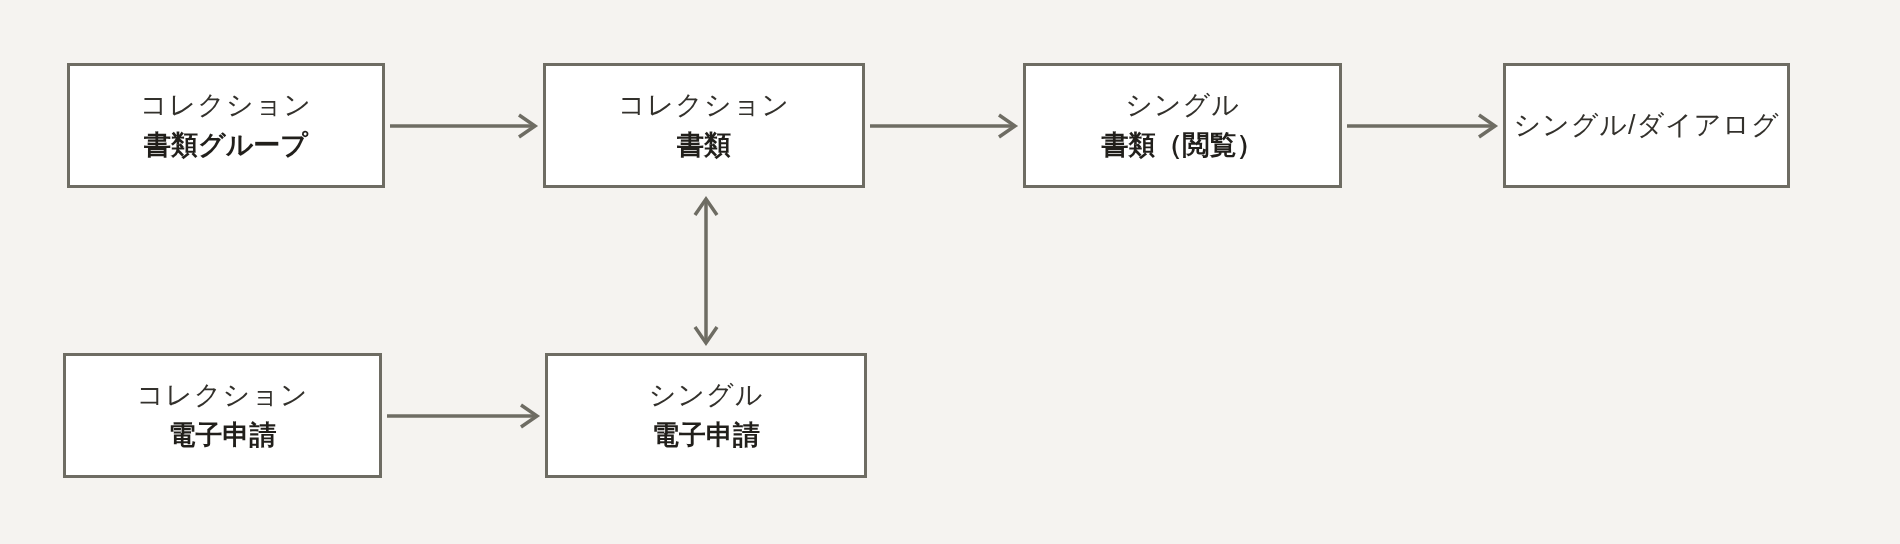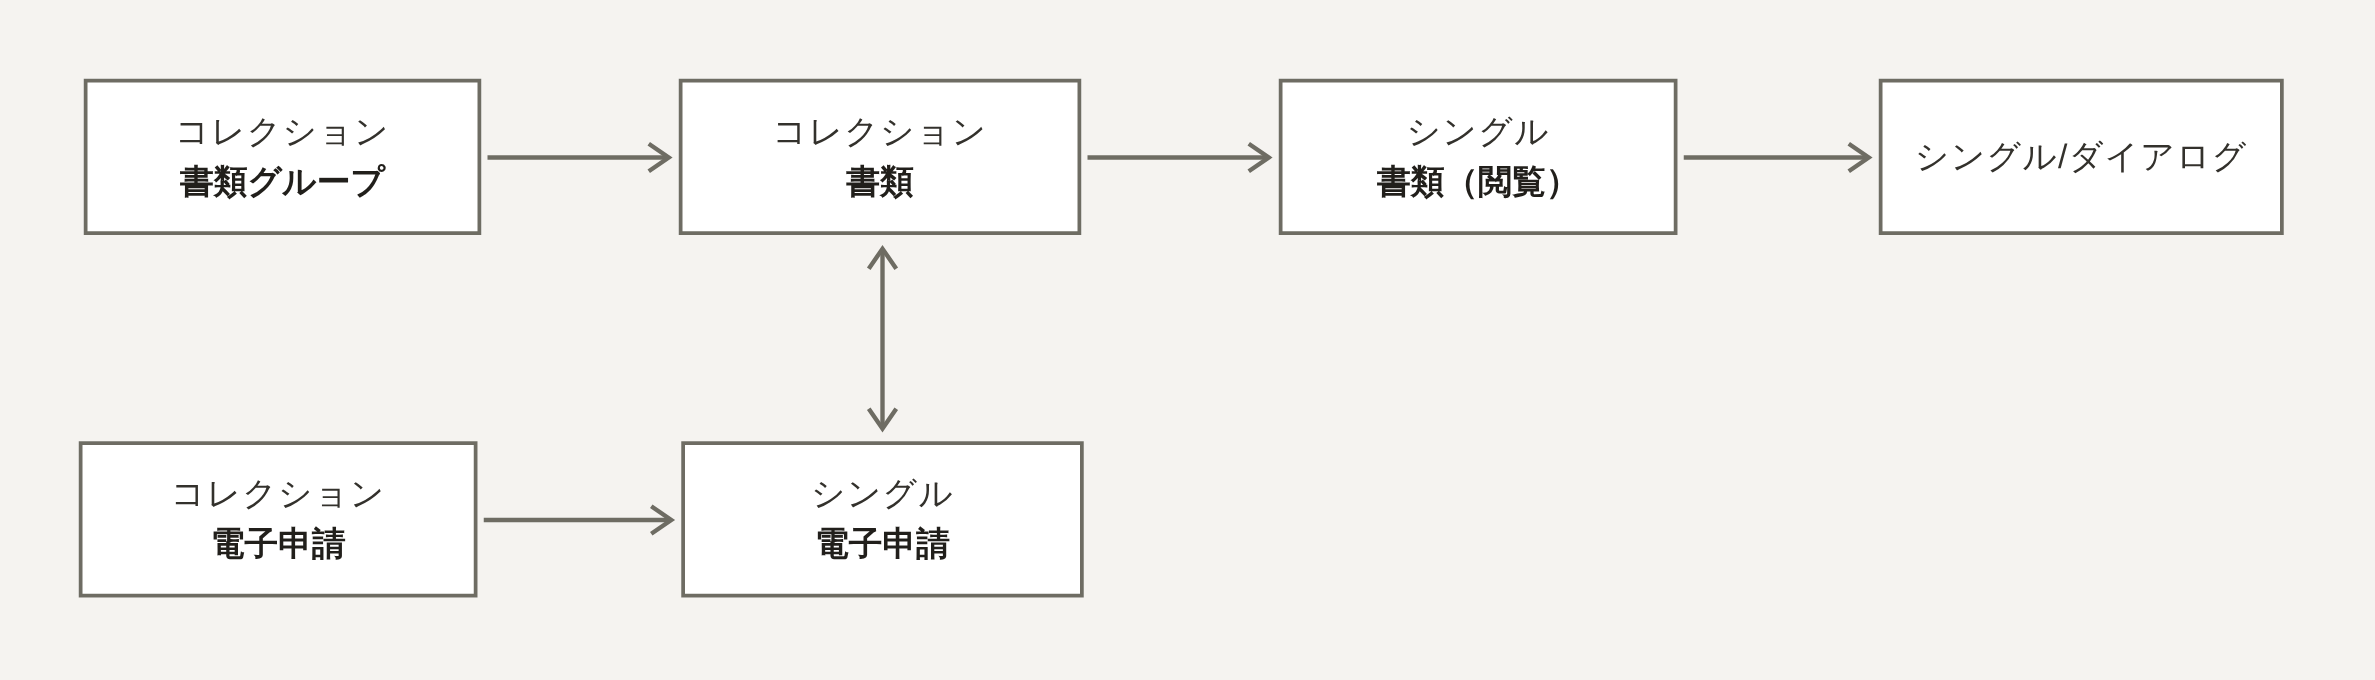--- a/index.html
+++ b/index.html
@@ -62,21 +62,21 @@
     line-height: 1.15;
     color: var(--title-text);
     white-space: nowrap;
   }
   .node-title .t-bold { font-weight: 700; }
   .node-title .t-suffix { font-weight: 700; }
 
   .pos-box1 { left: 67px;  top: 63px;  width: 318px; }
   .pos-box2 { left: 543px; top: 63px;  width: 322px; }
   .pos-box3 { left: 1023px;top: 63px;  width: 319px; }
-  .pos-box4 { left: 1503px;top: 63px;  width: 324px; }
+  .pos-box4 { left: 1503px;top: 63px;  width: 287px; }
   .pos-box5 { left: 63px;  top: 353px; width: 319px; }
   .pos-box6 { left: 545px; top: 353px; width: 322px; }
 </style>
 </head>
 <body>
 
 <div class="canvas">
 
   <svg class="edge-layer" width="1900" height="544" viewBox="0 0 1900 544" xmlns="http://www.w3.org/2000/svg">
     <defs>

